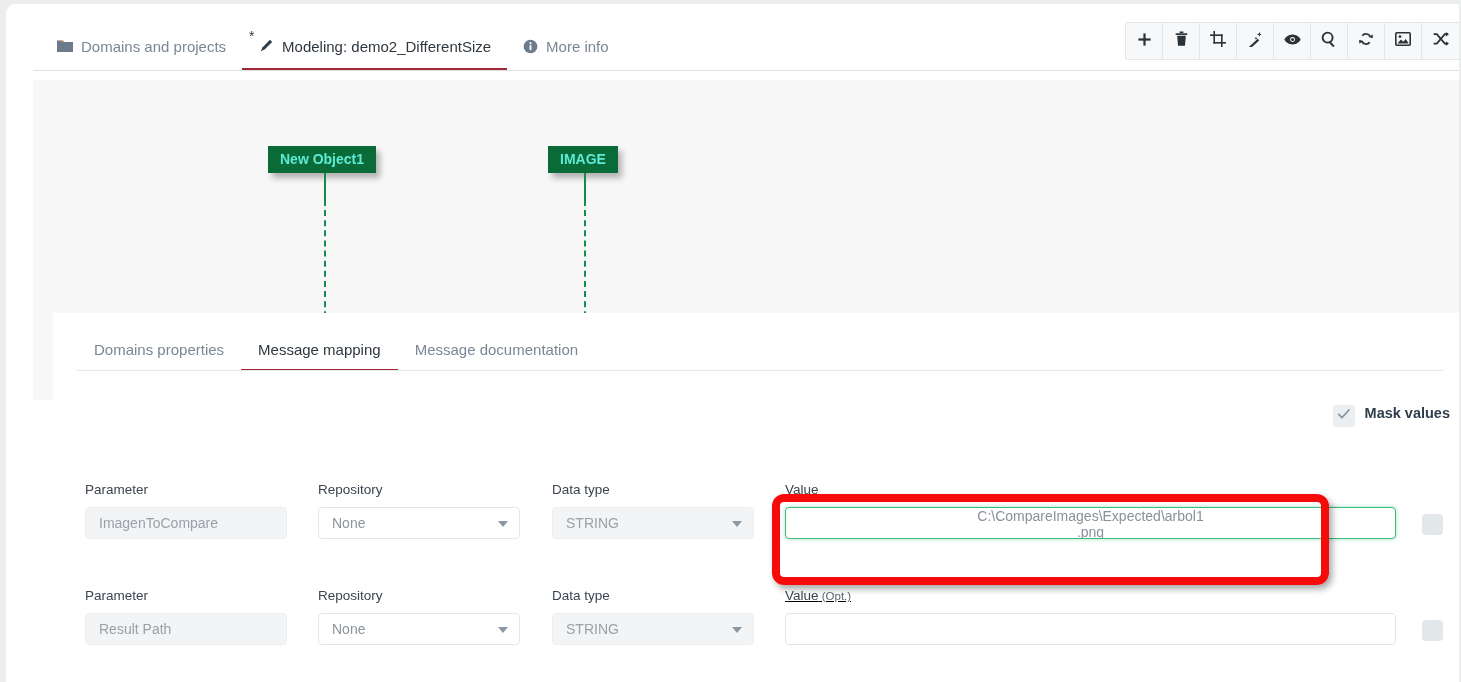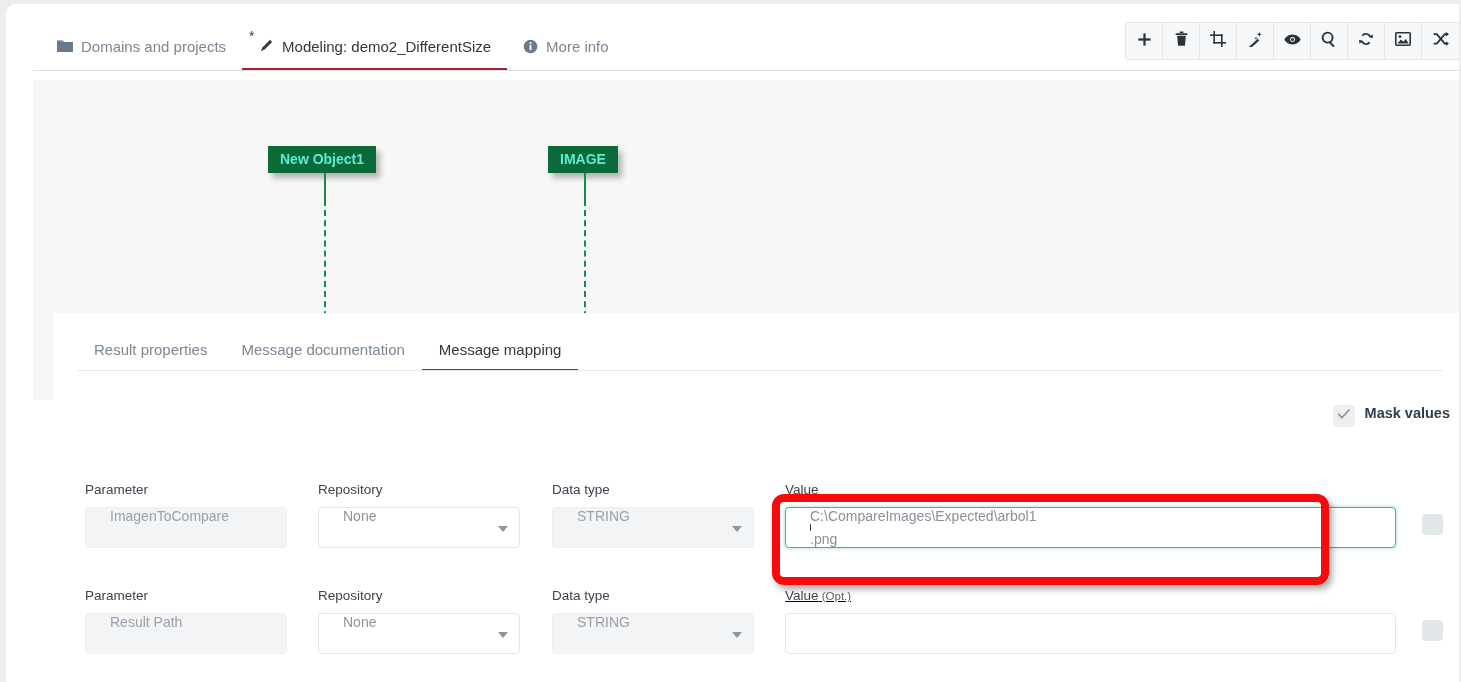--- a/index.html
+++ b/index.html
@@ -230,26 +230,27 @@
   .flabel {
     font-size: 13.5px;
     color: #3b4450;
     margin-bottom: 10px;
     display: block;
     white-space: nowrap;
   }
   .flabel .opt { font-size: 11.5px; color: #5b646f; }
 
   .inp {
-    height: 41px;
+    height: 32px;
     border: 1px solid #e2e6ea;
     border-radius: 4px;
     background: #ffffff;
     display: flex;
-    padding: 0 24px;
+    align-items: center;
+    padding: 0 13px;
     font-size: 14px;
     color: #8d949d;
     position: relative;
     white-space: nowrap;
     overflow: hidden;
   }
   .inp.disabled { background: #f2f4f6; color: #9aa1a9; border-color: #eceff1; }
   .inp.focus {
     border: 1px solid #3cba7a;
     box-shadow: 0 0 4px rgba(60,186,122,0.45);
@@ -452,27 +453,27 @@
     <div class="msg-line" style="left:291px; top:300px; width:248px;"></div>
     <div class="msg-arrow" style="left:539px; top:293px;"></div>
     <div class="ll-line" style="left:291px; top:280px; height:40px; border-left-color:#bdbb2e;"></div>
     <div class="ll-line" style="left:551px; top:280px; height:40px; border-left-color:#9aa83a;"></div>
   </div>
 
   <div class="panel">
 
     <div class="panel-tabs">
       <div class="ptab">
-        <span>Result properties</span>
+        <span>Domains properties</span>
+      </div>
+      <div class="ptab active">
+        <span>Message mapping</span>
       </div>
       <div class="ptab">
         <span>Message documentation</span>
-      </div>
-      <div class="ptab active">
-        <span>Message mapping</span>
       </div>
     </div>
     <div class="panel-underline"></div>
 
     <div class="mask-wrap">
       <span class="chk">
         <span>
           <svg width="14" height="14" viewBox="0 0 14 14">
             <path d="M1.8 7.3l3.2 3.3 7-7.6" stroke="#8d98a4" stroke-width="1.8" fill="none" stroke-linecap="round" stroke-linejoin="round"></path>
           </svg>

